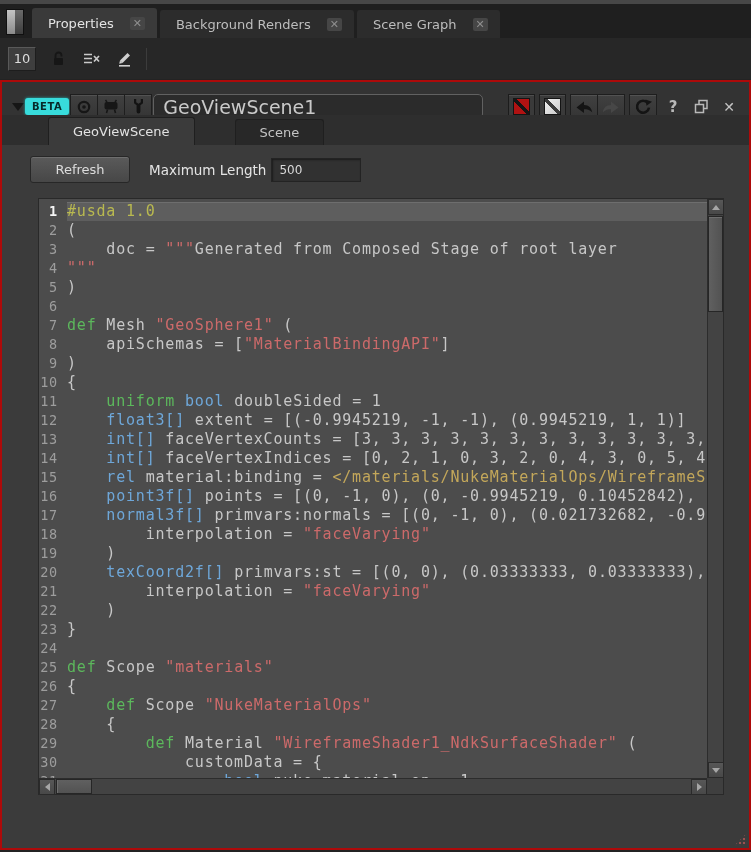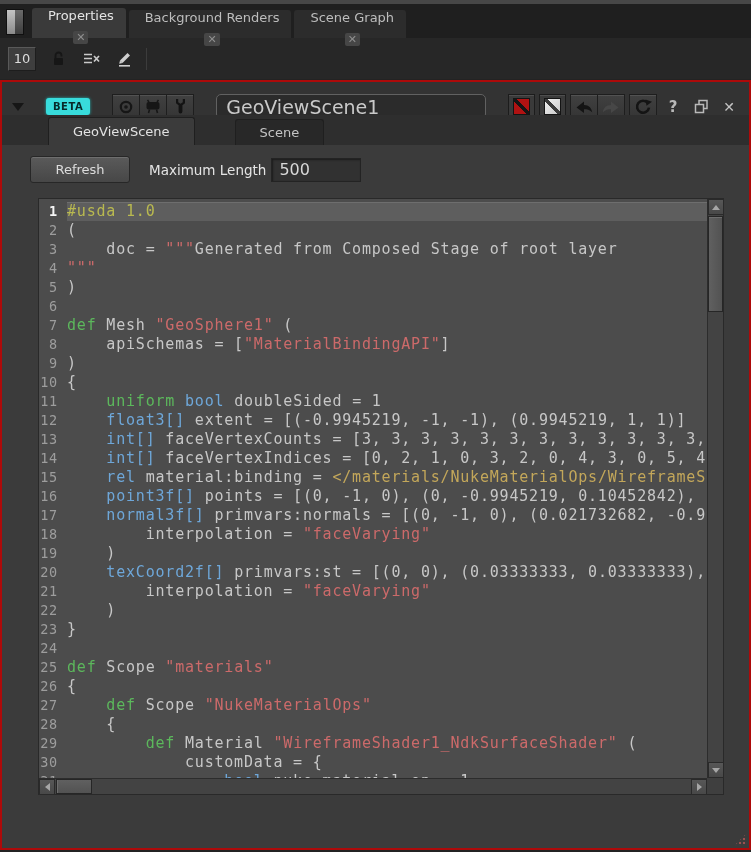--- a/index.html
+++ b/index.html
@@ -7,35 +7,35 @@
   .root {
     position:relative; width:751px; height:852px; background:#232323;
     font-family:"DejaVu Sans", sans-serif; overflow:hidden; color:#c8c8c8;
   }
   
   .topstrip { height:4px; background:#474747; }
   .tabbar { height:34px; background:#1f1f1f; display:flex; align-items:flex-end; padding-left:4px; }
   .pane-icon { width:18px; height:26px; margin:0 8px 3px 2px; display:flex; border:1px solid #101010; }
   .pane-icon .l { width:9px; background:linear-gradient(#c4c4c4,#8a8a8a); }
   .pane-icon .r { width:9px; background:linear-gradient(#6a6a6a,#3d3d3d); }
-  .tab { height:28px; display:flex; align-items:center; gap:8px; padding:0 12px 0 16px;
-         background:#2c2c2c; color:#bdbdbd; font-size:13px; border-radius:3px 3px 0 0; margin-right:3px;flex-direction:column; }
+  .tab { height:28px; display:flex; align-items:center; gap:16px; padding:0 12px 0 16px;
+         background:#2c2c2c; color:#bdbdbd; font-size:13px; border-radius:3px 3px 0 0; margin-right:3px; }
   .tab.active { background:#3a3a3a; color:#e3e3e3; height:30px; }
   .tab .x { font-size:11px; color:#8f8f8f; background:#464646; border-radius:2px; padding:1px 3px; line-height:1; }
   
   .ctrlrow { height:41px; background:#272727; display:flex; align-items:center; padding-left:8px; gap:11px; }
   .panelcount { width:28px; height:24px; background:#3e3e3e; border:1px solid #595959; border-bottom-color:#1d1d1d;
                 border-right-color:#1d1d1d; color:#dcdcdc; text-align:center; font-size:13px;
                 font-family:"DejaVu Sans", sans-serif; padding:0; }
   .toolico { display:flex; align-items:center; justify-content:center; width:22px; height:22px; }
   .vsep { width:1px; height:22px; background:#3c3c3c; }
   
   .redpanel { position:absolute; left:0; top:80px; width:751px; height:770px;
               border:2px solid var(--accent_border,#ad0a0a); background:#3b3b3b; display:flex; flex-direction:column; }
-  .nodebar { height:33px; background:#333333; display:flex; align-items:center; padding:16px 8px 0 10px; gap:22px; flex:none; }
+  .nodebar { height:33px; background:#333333; display:flex; align-items:center; padding:16px 8px 0 10px; gap:1px; flex:none; }
   .collapse-tri { width:0; height:0; border-left:6px solid transparent; border-right:6px solid transparent;
                   border-top:8px solid #161616; }
   .beta { background:var(--beta_cyan,#38dcdc); color:#072a2a; font-weight:bold; font-size:10px;
           padding:3px 7px; border-radius:3px; letter-spacing:0.5px; box-shadow:0 0 3px #1fb5b5; }
   .btngroup { display:flex; }
   .iconbtn { width:28px; height:26px; background:linear-gradient(#404040,#343434); border:1px solid #1e1e1e;
              box-shadow: inset 0 1px 0 #525252; display:flex; align-items:center; justify-content:center; }
   .btngroup .iconbtn + .iconbtn { margin-left:-1px; }
   .nodename { width:330px; height:25px; background:#2b2b2b; border:1px solid #616161; border-radius:5px;
               color:#c9c9c9; font-size:19px; padding:0 9px; font-family:"DejaVu Sans", sans-serif; }
@@ -56,21 +56,21 @@
   .ntab.active { background:#3b3b3b; color:#e2e2e2; }
   .ntab.inactive { background:#282828; color:#c4c4c4; height:26px; }
   
   .content { flex:1; background:#3b3b3b; position:relative; }
   .row1 { position:absolute; left:28px; top:11px; display:flex; align-items:center; }
   .refreshbtn { width:100px; height:27px; background:linear-gradient(#5a5a5a,#474747); border:1px solid #272727;
                 border-radius:3px; color:#dcdcdc; font-size:13px; box-shadow: inset 0 1px 0 #6e6e6e;
                 font-family:"DejaVu Sans", sans-serif; }
   .maxlabel { margin-left:19px; color:#e4e4e4; font-size:13.5px; }
   .maxinput { margin-left:5px; width:90px; height:24px; background:#313131; border:1px solid #232323;
-              box-shadow: inset 1px 1px 2px rgba(0,0,0,0.45); color:#d8d8d8; font-size:16px; padding:0 7px;
+              box-shadow: inset 1px 1px 2px rgba(0,0,0,0.45); color:#d8d8d8; font-size:12px; padding:0 7px;
               font-family:"DejaVu Sans", sans-serif; }
   
   .codewrap { position:absolute; left:36px; top:53px; width:686px; height:597px;
               background:#4c4c4c; border:1px solid #292929; }
   .code-viewport { position:absolute; left:0; top:0; right:16px; bottom:16px; overflow:hidden; padding-top:3px; }
   .crow { display:flex; height:19px; line-height:19px; font-family:"DejaVu Sans Mono", monospace;
           font-size:15px; letter-spacing:0.8px; white-space:pre; }
   .ln { flex:none; width:28px; text-align:right; padding-right:9px; color:#9d9d9d; font-size:13.5px; }
   .ln-hl { color:#f4f4f4; font-weight:bold; }
   .ccode { flex:1; overflow:hidden; }

